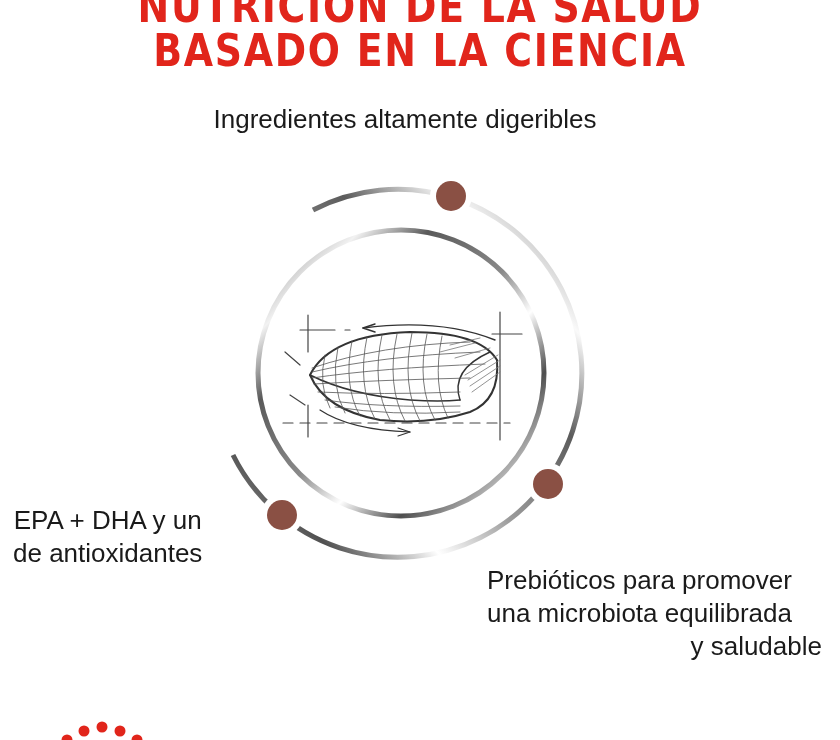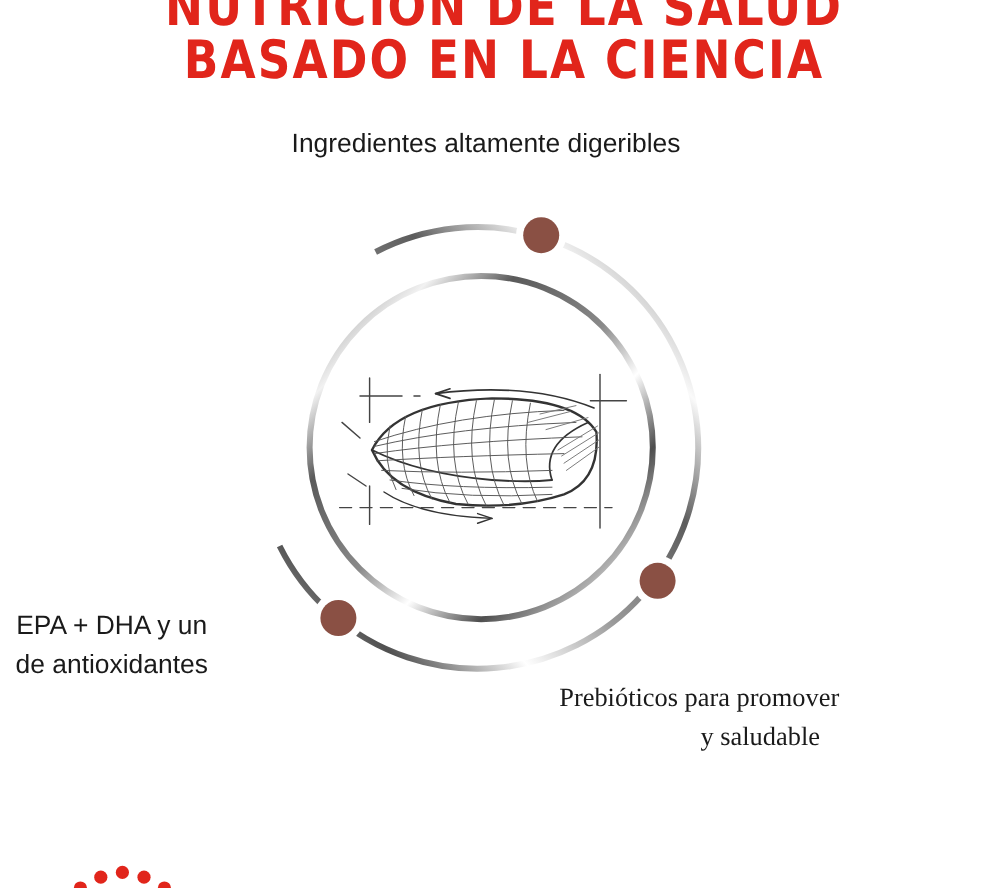--- a/index.html
+++ b/index.html
@@ -11,46 +11,47 @@
   .title {
     position: absolute; left: 0; width: 840px; text-align: center;
     color: #e1251b; font-family: "DejaVu Sans", sans-serif; font-weight: bold;
     font-size: 44px; line-height: 45px; letter-spacing: 2px;
     transform: scaleX(0.86); transform-origin: center;
     margin: 0;
   }
   .title.l1 { top: -16px; }
   .title.l2 { top: 28px; }
   .caption {
-    position: absolute; color: #1a1a1a; font-size: 22px; line-height: 33px; margin: 0;
+    position: absolute; color: #1a1a1a; font-size: 26px; line-height: 33px; margin: 0;
   }
   .cap-top { left: 150px; width: 510px; text-align: center; top: 103px; }
   .cap-left { left: 13px; top: 504px; text-align: center; }
-  .cap-right { left: 466px; width: 335px; top: 564px; text-align: left; font-family: Liberation Serif, serif; }
-  .cap-right .last { display: block; text-align: center; }
+  .cap-right { left: 487px; width: 335px; top: 564px; text-align: left; }
+  .cap-right .last { display: block; text-align: right; }
   .line { display: block; white-space: nowrap; }
   svg.diagram { position: absolute; left: 0; top: 0; }
 </style>
 </head>
 <body>
 
 <h1 class="title l1">NUTRICIÓN DE LA SALUD</h1>
 <h1 class="title l2">BASADO EN LA CIENCIA</h1>
 
 <p class="caption cap-top">
   <span class="line">Ingredientes altamente digeribles</span>
 </p>
 
 <p class="caption cap-left">
   <span class="line">EPA + DHA y un</span>
   <span class="line">de antioxidantes</span>
 </p>
 
 <p class="caption cap-right">
   <span class="line">Prebióticos para promover</span>
+  <span class="line">una microbiota equilibrada</span>
   <span class="line last">y saludable</span>
 </p>
 
 <svg class="diagram" width="840" height="740" viewBox="0 0 840 740">
   <defs>
     <linearGradient id="metal" x1="0" y1="0" x2="1" y2="1">
       <stop offset="0" stop-color="#6a6a6a"></stop>
       <stop offset="0.18" stop-color="#f2f2f2"></stop>
       <stop offset="0.3" stop-color="#5a5a5a"></stop>
       <stop offset="0.5" stop-color="#8a8a8a"></stop>

